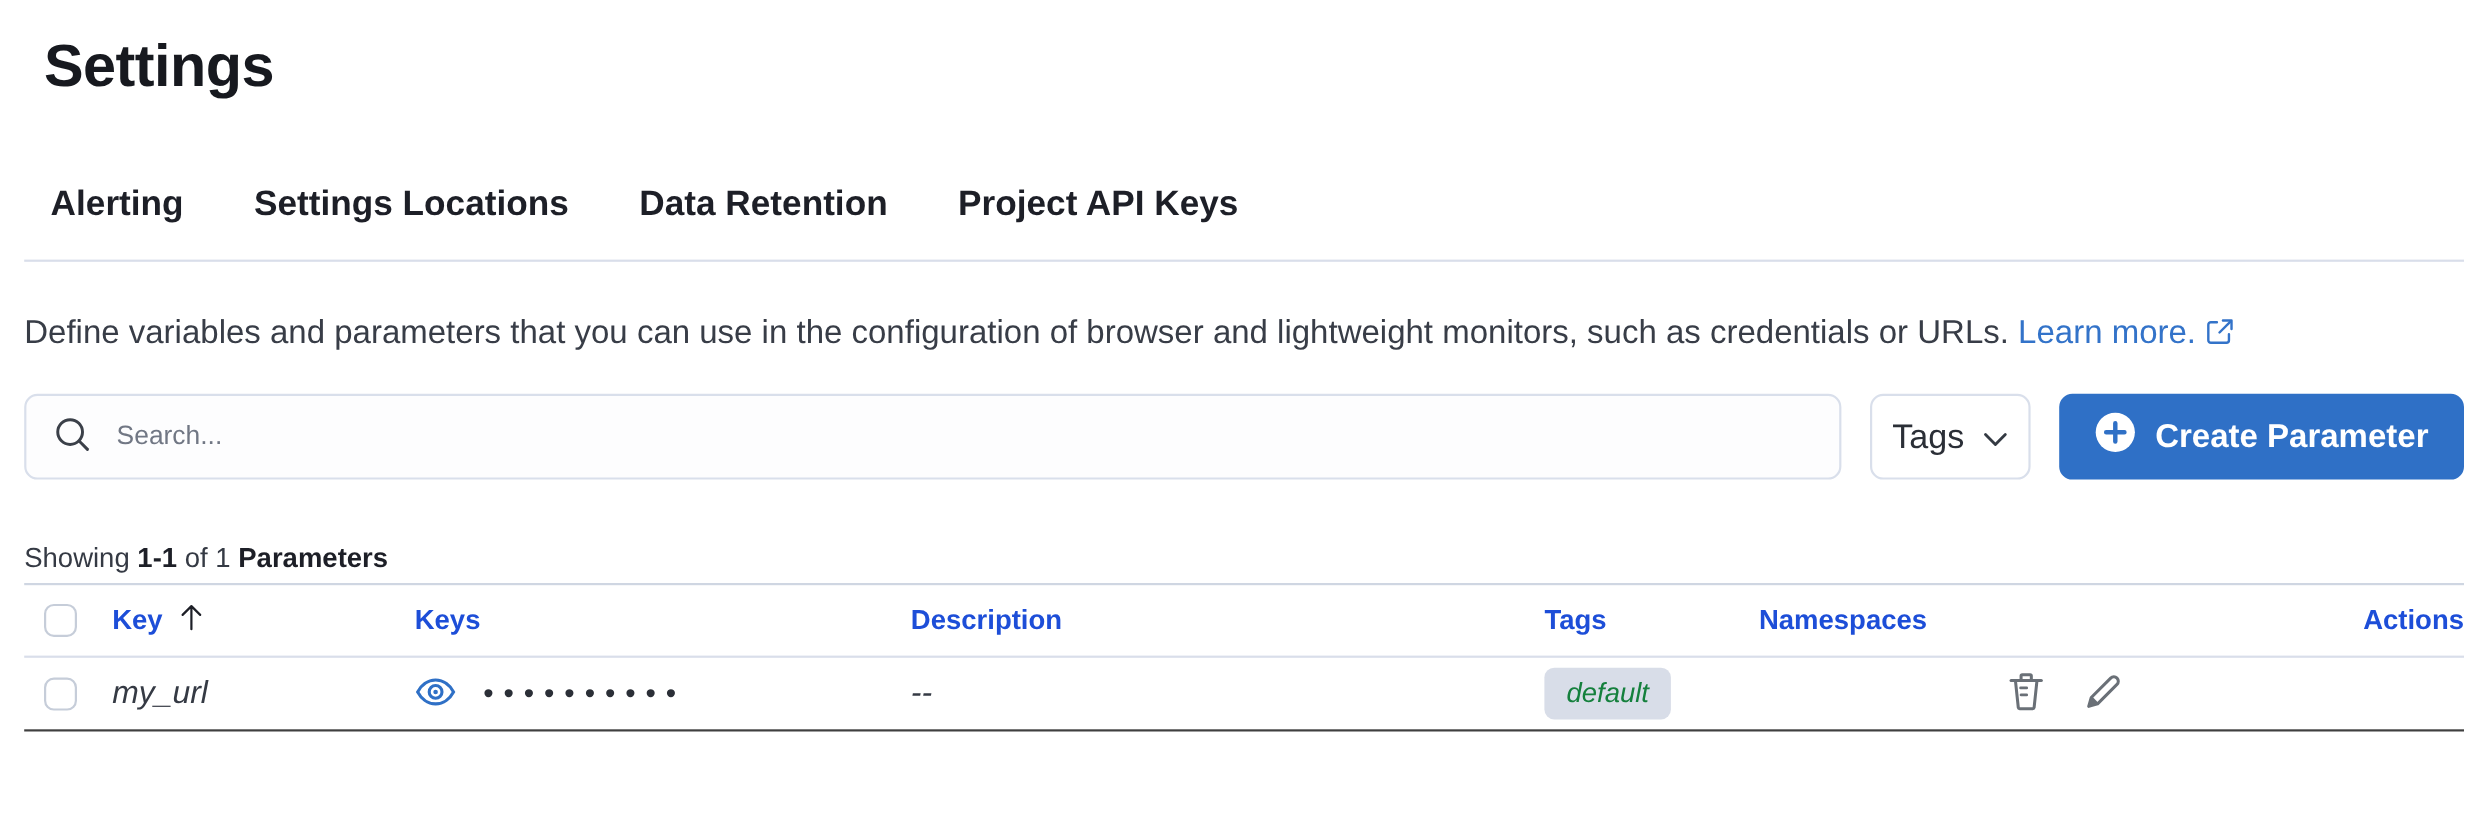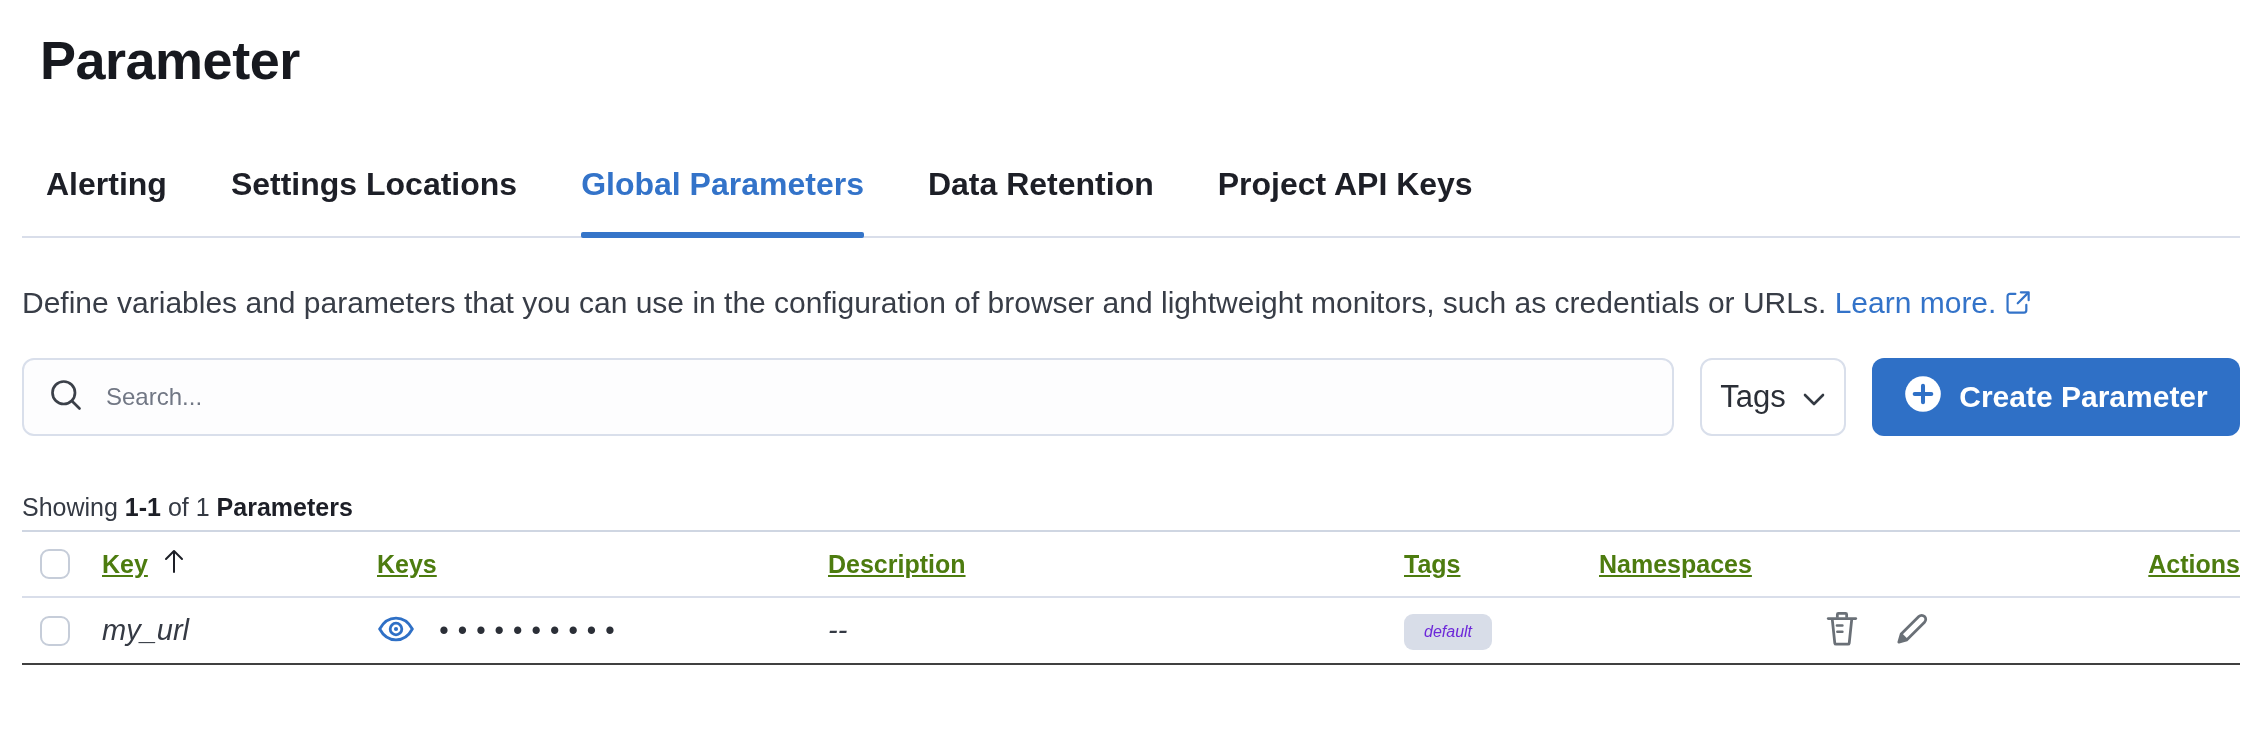--- a/index.html
+++ b/index.html
@@ -64,51 +64,50 @@
 
   
   .table { margin-top: 7px; width: 2218px; }
   .trow {
     display: grid;
     grid-template-columns: 80px 275px 451px 576px 195px 330px 1fr;
     align-items: center;
   }
   .thead {
     height: 68px; border-top: 2px solid #cfd6e2; border-bottom: 2px solid #d9deea;
-    font-size: 25px; font-weight: 700; color: #4d7c0f; text-decoration: underline;
+    font-size: 25px; font-weight: 700; color: #1d4ed8;
   }
   .tbody-row { height: 67px; border-bottom: 2px solid #404040; font-size: 29px; color: #353a44; font-style: italic; }
   .th-key { display: flex; align-items: center; gap: 14px; cursor: pointer; }
   .col-actions { justify-self: end; }
   .checkbox {
     width: 30px; height: 30px; margin-left: 18px; background: #fff;
     border: 2px solid #c6cdd9; border-radius: 9px; cursor: pointer;
   }
   .value-cell { display: flex; align-items: center; gap: 24px; }
   .eye-btn { display: flex; align-items: center; cursor: pointer; background: none; border: none; padding: 0; }
   .masked { font-size: 27px; letter-spacing: 9px; color: #2b2f37; }
   .badge {
     display: inline-block; background: #d8dde8; border-radius: 9px;
-    padding: 9px 20px; font-size: 16px; color: #6d28d9;
+    padding: 9px 20px; font-size: 25px; color: #15803d;
   }
   .actions-cell { display: flex; align-items: center; gap: 36px; }
   .icon-btn { background: none; border: none; padding: 0; display: flex; cursor: pointer; }
 </style>
 </head>
 <body>
 
 <div class="page">
 
-  <h1 class="page-title">Parameter</h1>
+  <h1 class="page-title">Settings</h1>
 
   <div class="tabs-wrap">
     <div class="tabs">
       <div class="tab">Alerting</div>
       <div class="tab">Settings Locations</div>
-      <div class="tab active">Global Parameters</div>
       <div class="tab">Data Retention</div>
       <div class="tab">Project API Keys</div>
     </div>
   </div>
 
   <p class="description"><span>Define variables and parameters that you can use in the configuration of browser and lightweight monitors, such as credentials or URLs.</span>
     <a class="learn-more"><span>Learn more.</span><span class="ext-icon"><svg width="25" height="25" viewBox="0 0 16 16" fill="none">
             <path d="M13 9.5V13a1.5 1.5 0 0 1-1.5 1.5h-9A1.5 1.5 0 0 1 1 13V4a1.5 1.5 0 0 1 1.5-1.5H6" stroke="#3373c9" stroke-width="1.4" stroke-linecap="round"></path>
             <path d="M9.5 1.5H14.5V6.5" stroke="#3373c9" stroke-width="1.4" stroke-linecap="round" stroke-linejoin="round"></path>
             <path d="M14 2 7.5 8.5" stroke="#3373c9" stroke-width="1.4" stroke-linecap="round"></path>

